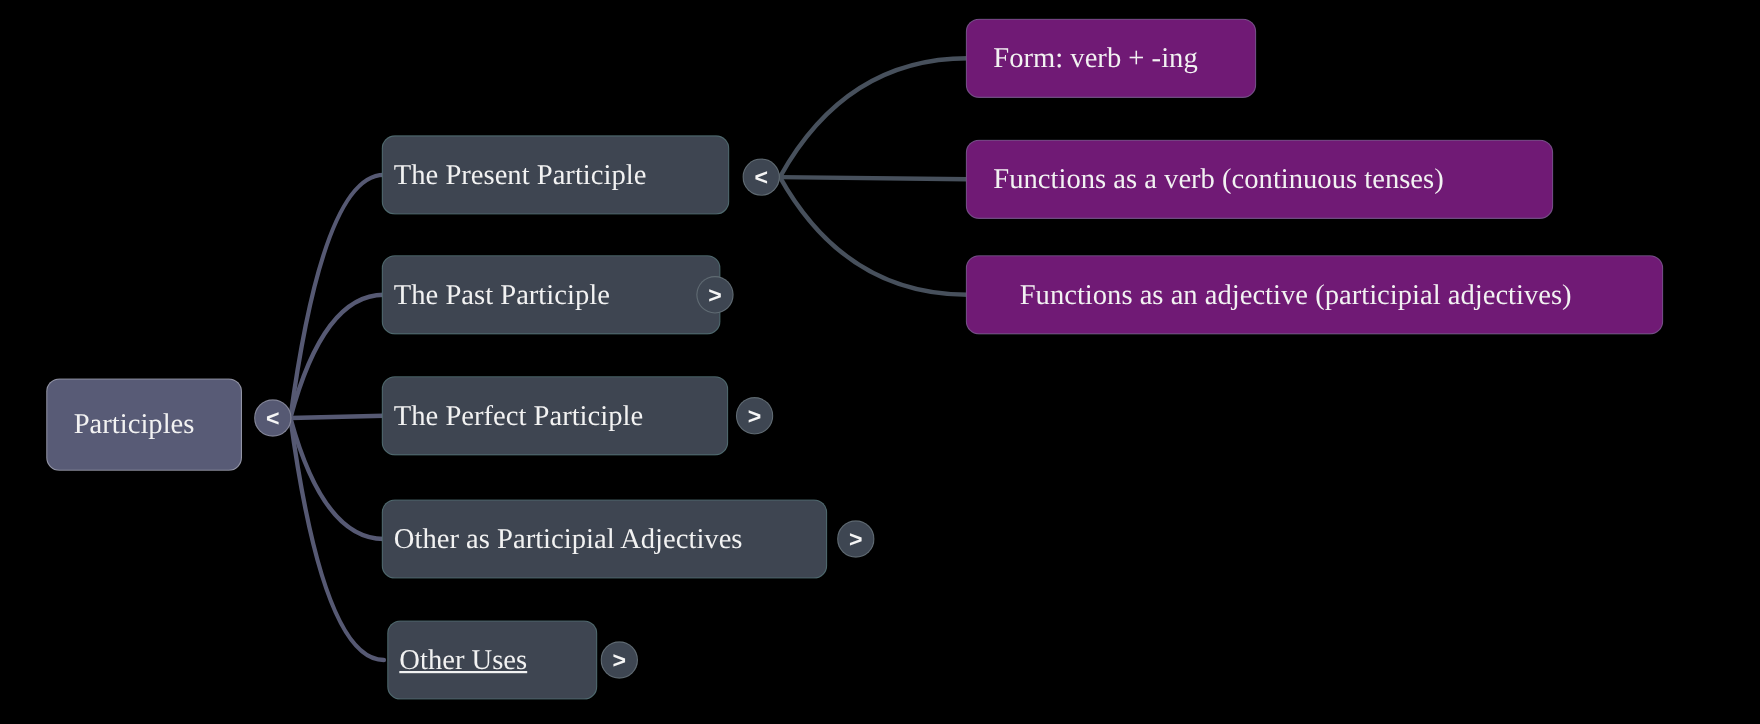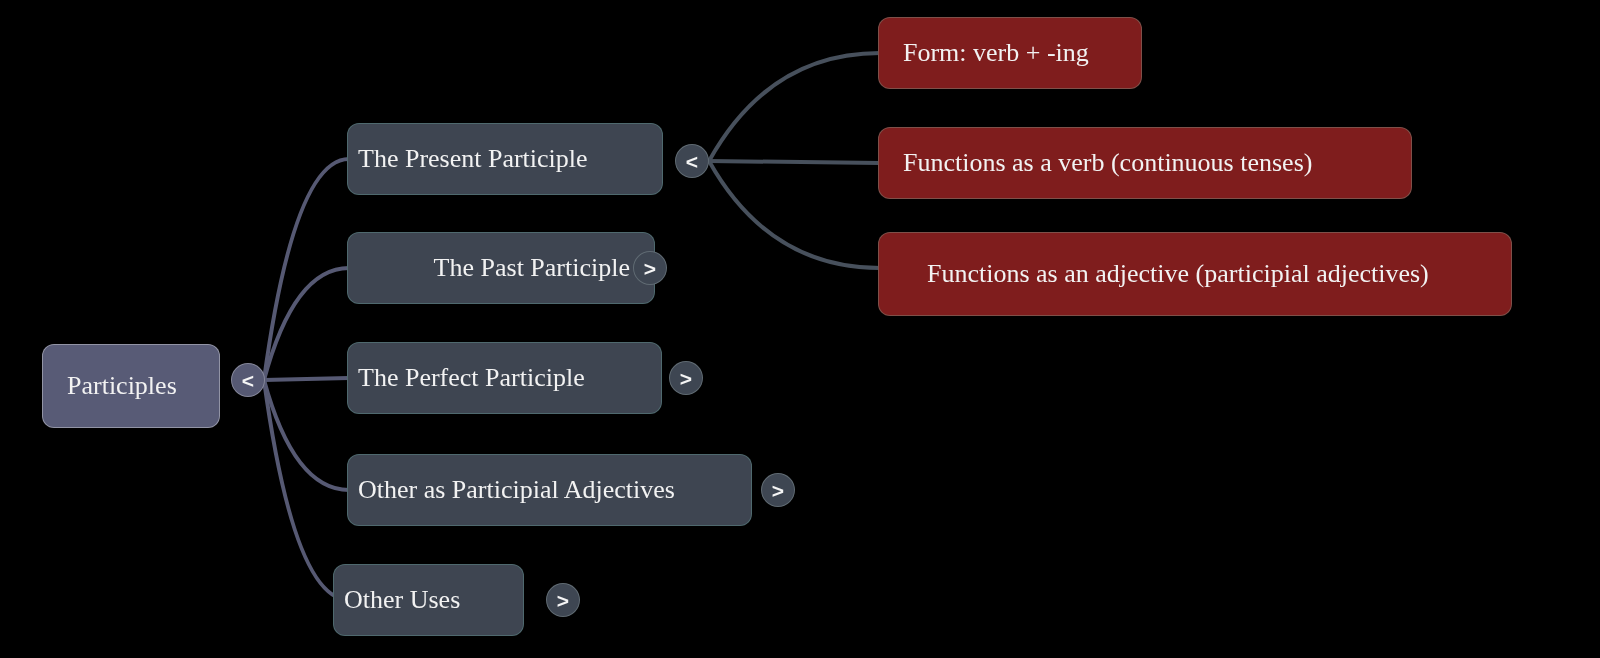--- a/index.html
+++ b/index.html
@@ -46,21 +46,21 @@
   .node-root {
     background: #585b76;
     border: 1px solid rgba(255,255,255,0.35);
   }
   .node-branch {
     background: #3e4551;
     border: 1px solid rgba(120,190,180,0.30);
     padding-left: 10px;
   }
   .node-leaf {
-    background: #7f1d1d;
+    background: #701a75;
     border: 1px solid rgba(130,200,175,0.30);
   }
 
   .toggle {
     position: absolute;
     box-sizing: border-box;
     width: 34px;
     height: 34px;
     border-radius: 50%;
     display: flex;
@@ -106,53 +106,53 @@
     <span>&lt;</span>
   </div>
 
   <div class="node node-branch" style="left:347px; top:123px; width:316px; height:72px;">
     <span>The Present Participle</span>
   </div>
   <div class="toggle toggle-branch" style="left:675px; top:144px;">
     <span>&lt;</span>
   </div>
 
-  <div class="node node-branch" style="left:347px; top:232px; width:308px; height:72px;justify-content:flex-end;">
+  <div class="node node-branch" style="left:347px; top:232px; width:308px; height:72px;">
     <span>The Past Participle</span>
   </div>
   <div class="toggle toggle-branch" style="left:633px; top:251px;">
     <span>&gt;</span>
   </div>
 
   <div class="node node-branch" style="left:347px; top:342px; width:315px; height:72px;text-align:right;">
     <span>The Perfect Participle</span>
   </div>
   <div class="toggle toggle-branch" style="left:669px; top:361px;">
     <span>&gt;</span>
   </div>
 
   <div class="node node-branch" style="left:347px; top:454px; width:405px; height:72px;">
     <span>Other as Participial Adjectives</span>
   </div>
   <div class="toggle toggle-branch" style="left:761px; top:473px;">
     <span>&gt;</span>
   </div>
 
-  <div class="node node-branch" style="left:333px; top:564px; width:191px; height:72px;">
+  <div class="node node-branch" style="left:352px; top:564px; width:191px; height:72px;text-decoration:underline;">
     <span>Other Uses</span>
   </div>
   <div class="toggle toggle-branch" style="left:546px; top:583px;">
     <span>&gt;</span>
   </div>
 
   <div class="node node-leaf" style="left:878px; top:17px; width:264px; height:72px;">
     <span>Form: verb + -ing</span>
   </div>
 
   <div class="node node-leaf" style="left:878px; top:127px; width:534px; height:72px;padding-left:24px;">
     <span>Functions as a verb (continuous tenses)</span>
   </div>
 
-  <div class="node node-leaf" style="left:878px; top:232px; width:634px; height:84px;padding-left:48px;">
+  <div class="node node-leaf" style="left:878px; top:232px; width:634px; height:72px;padding-left:48px;">
     <span>Functions as an adjective (participial adjectives)</span>
   </div>
 
 </div>
 
 </body></html>

